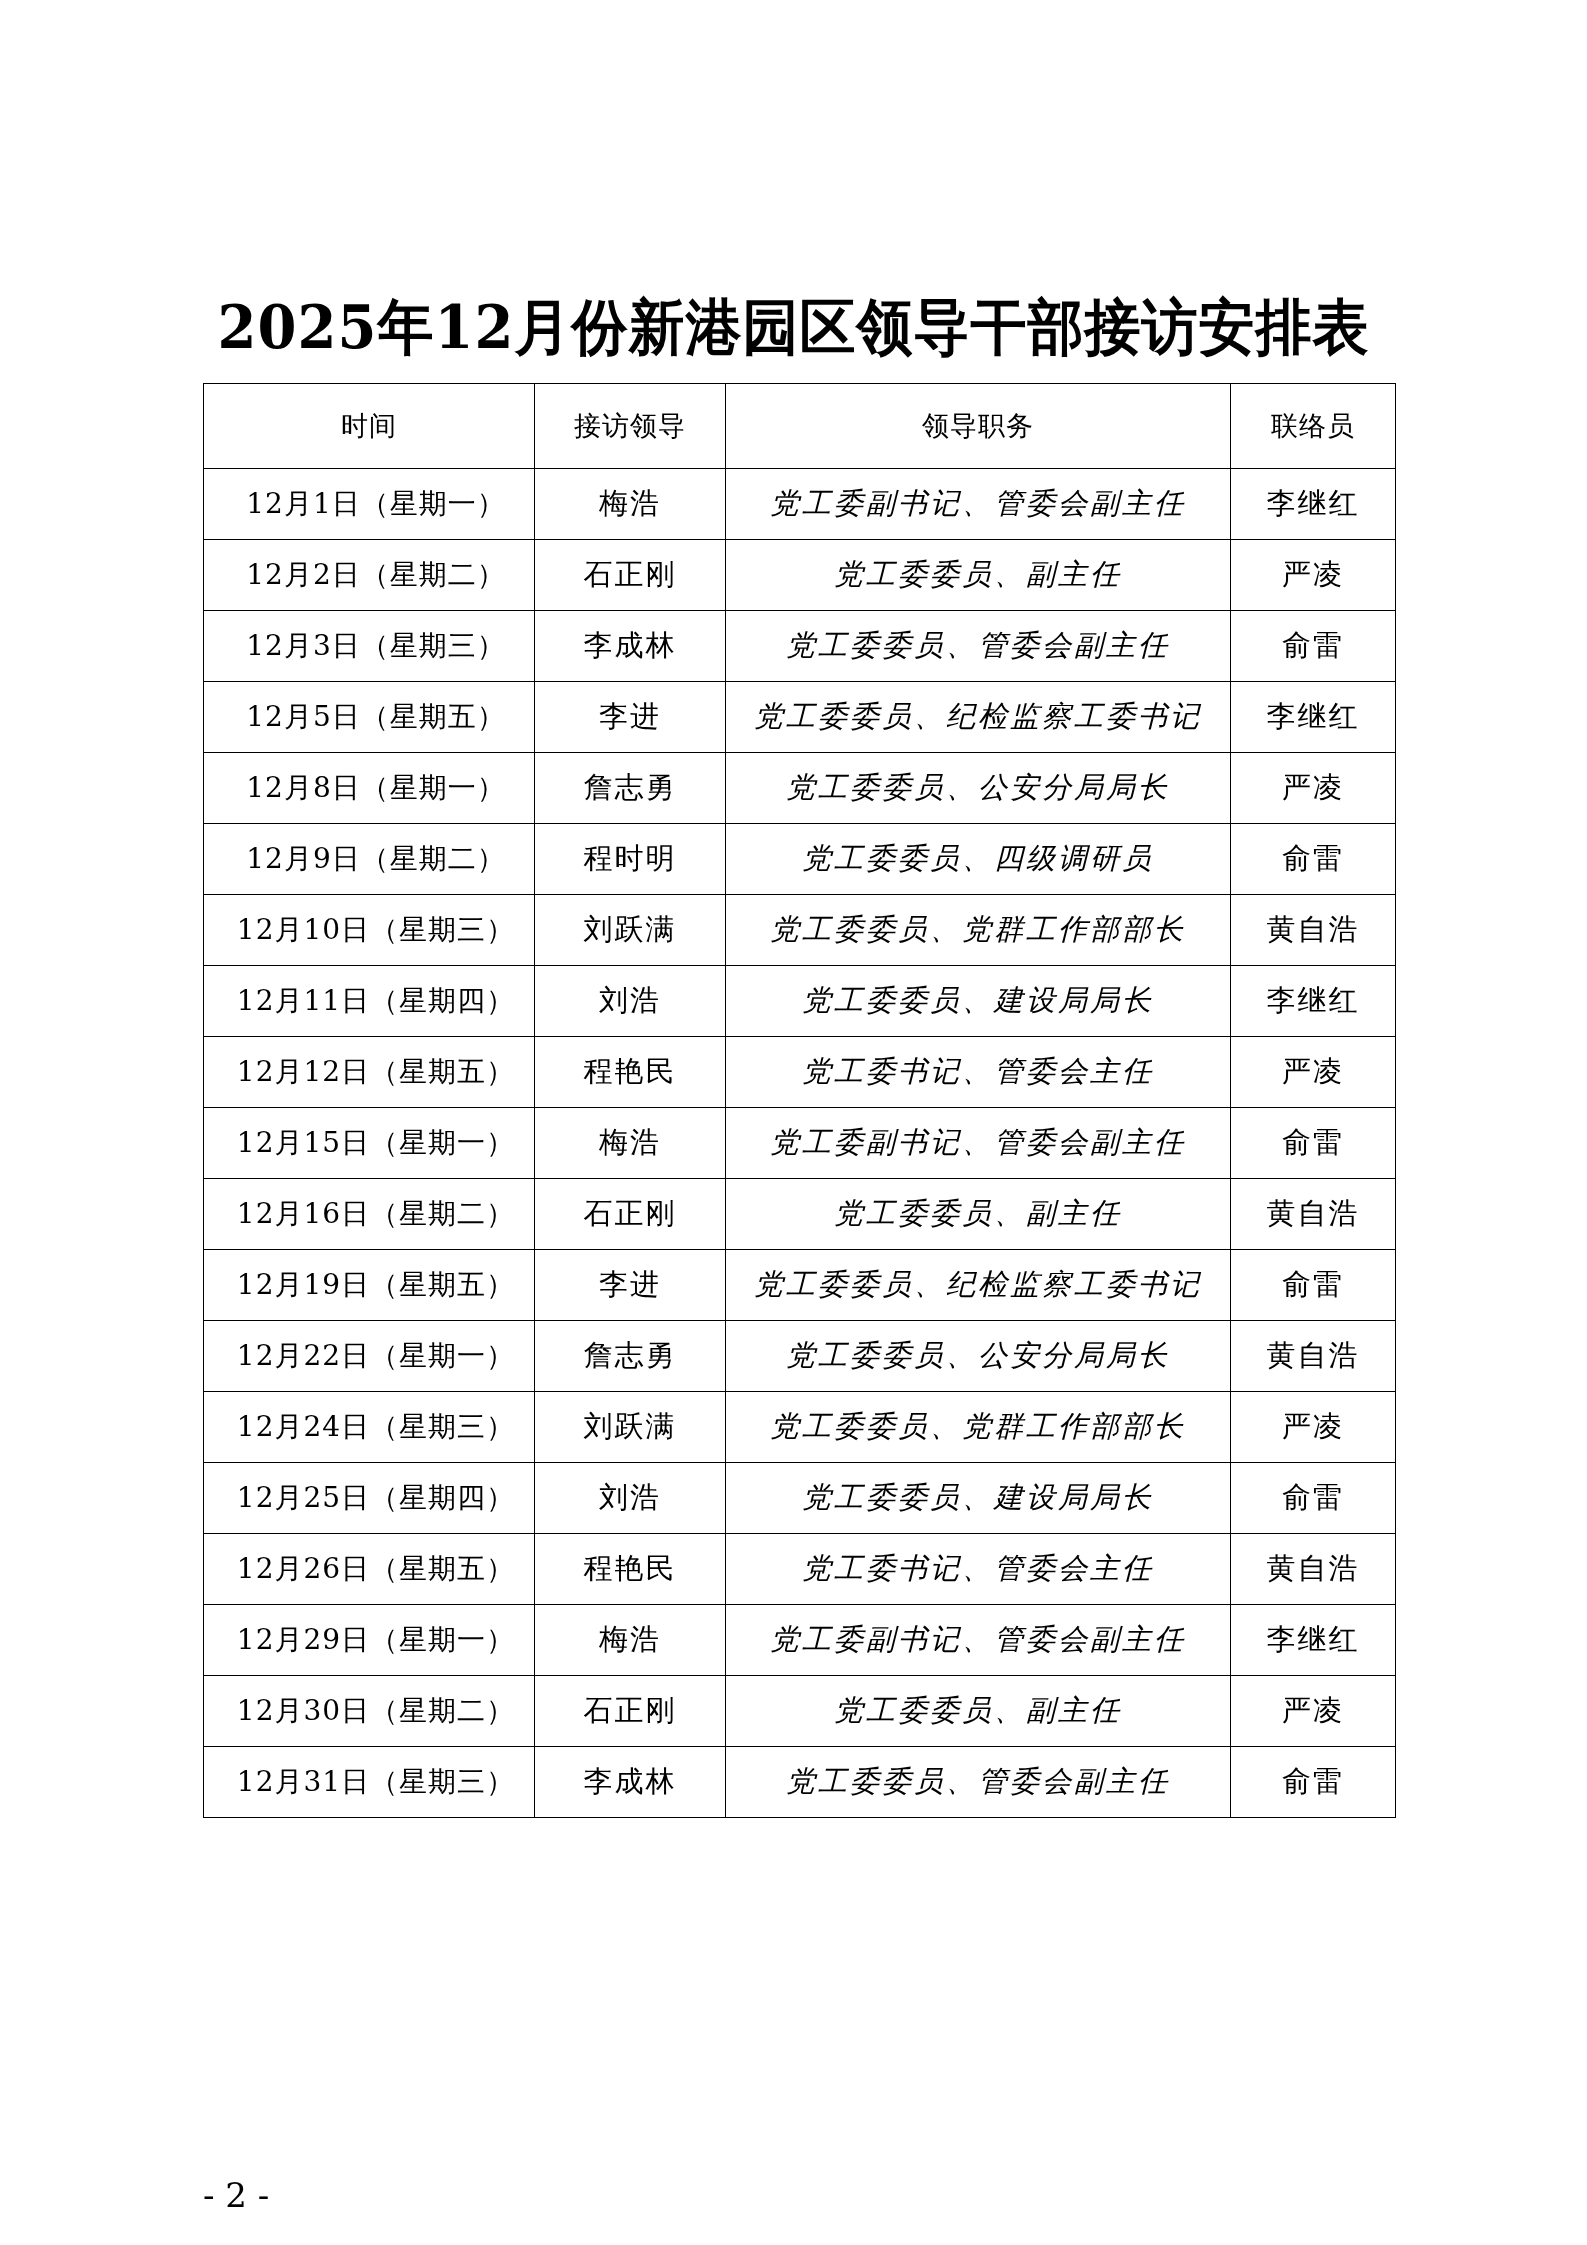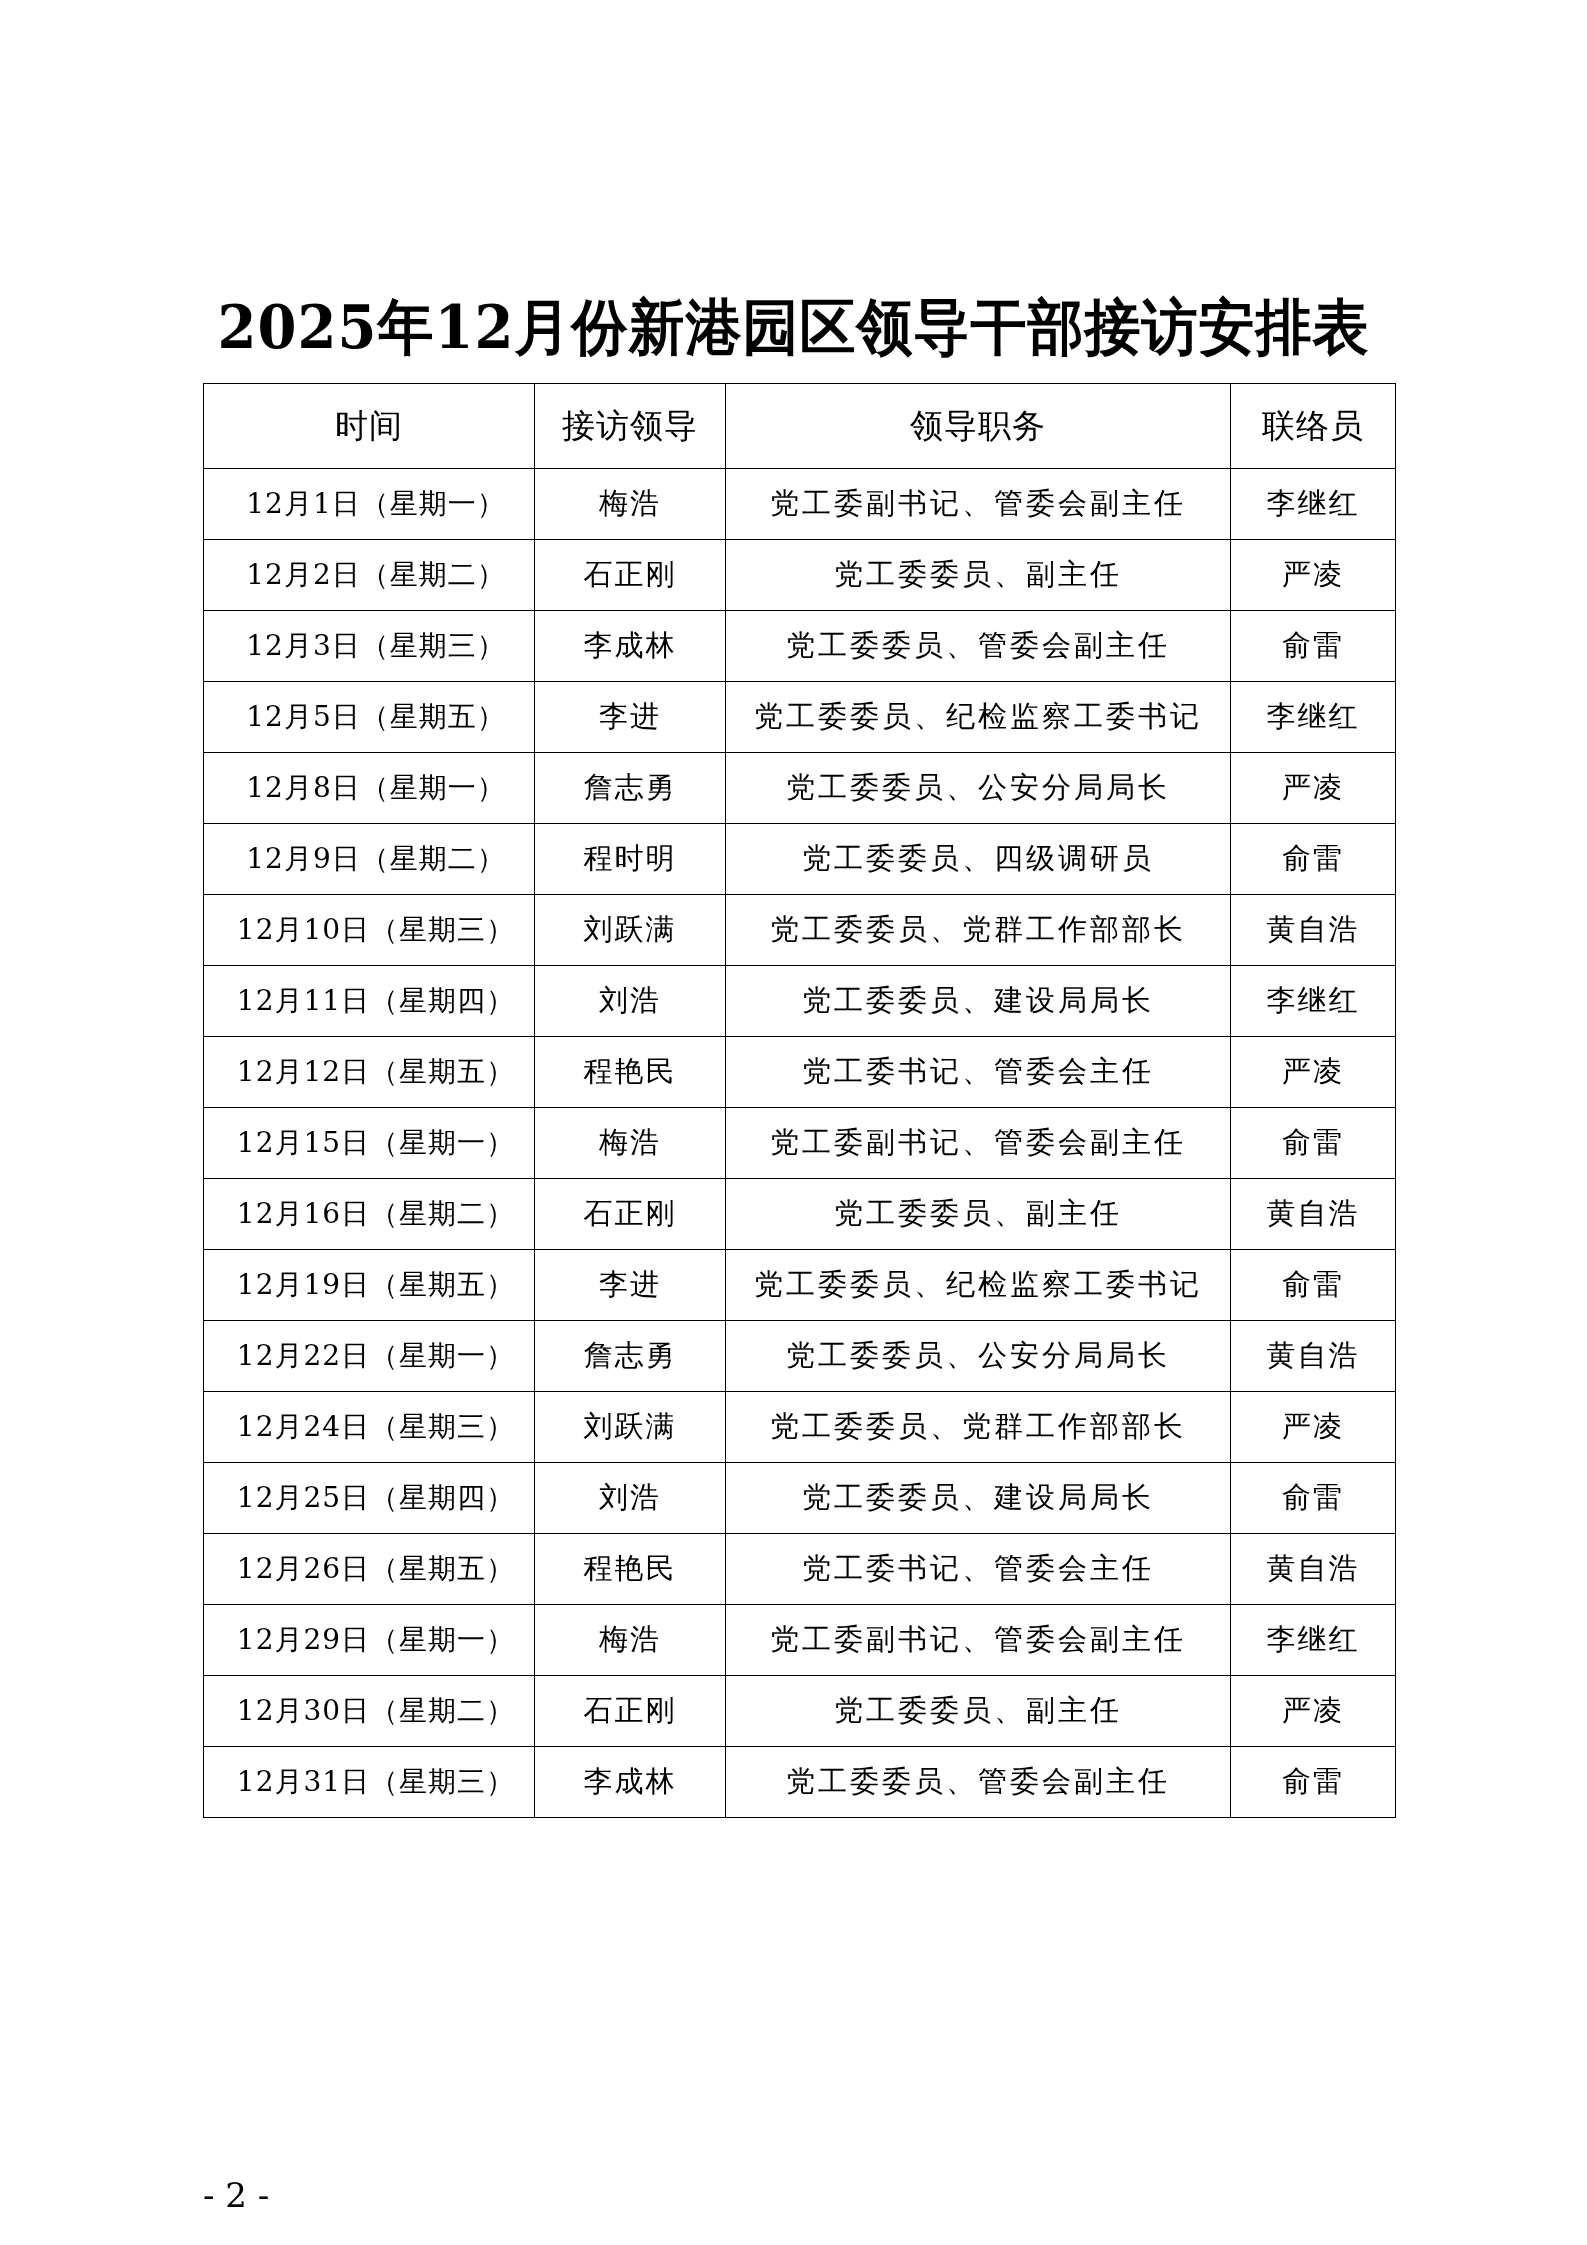--- a/index.html
+++ b/index.html
@@ -42,37 +42,38 @@
       text-align: center;
       vertical-align: middle;
       padding: 0;
       white-space: nowrap;
       overflow: hidden;
     }
     .schedule-table th {
       height: 84px;
       font-family: Liberation Sans, sans-serif;
       font-weight: normal;
-      font-size: 33px;
+      font-size: 27px;
       letter-spacing: 1px;
     }
     .schedule-table td {
       height: 70px;
       font-family: "DejaVu Serif", "Liberation Serif", serif;
       font-size: 29px;
       letter-spacing: 2px;
     }
     .schedule-table td.col-date {
       text-align: center;
       padding-left: 14px;
       letter-spacing: 1px;
       font-size: 28px;
     }
     .schedule-table td.col-duty {
       letter-spacing: 3px;
+      font-style: italic;
     }
     .page-number {
       position: absolute;
       left: 203px;
       top: 2175px;
       font-family: "DejaVu Serif", "Liberation Serif", serif;
       font-size: 34px;
       line-height: 40px;
     }
   </style>

